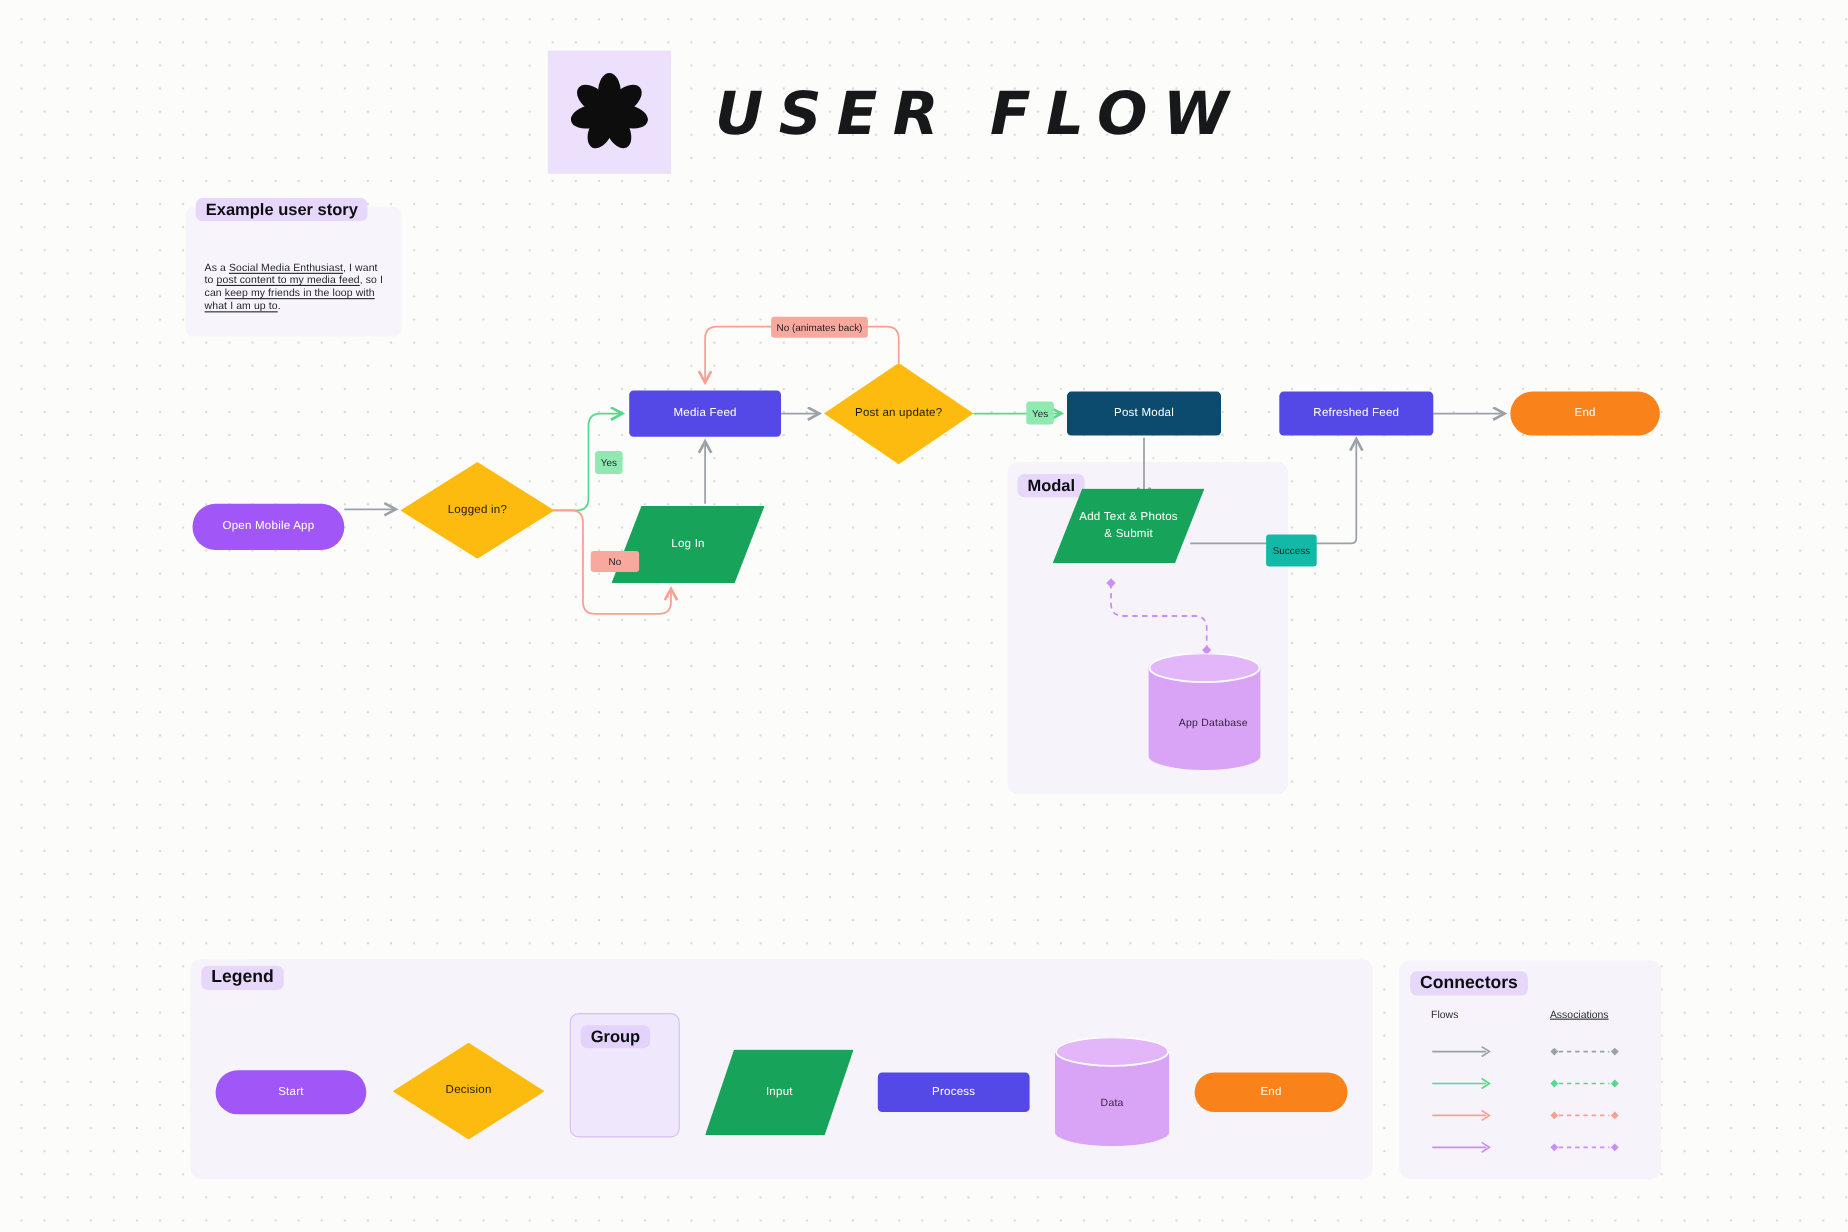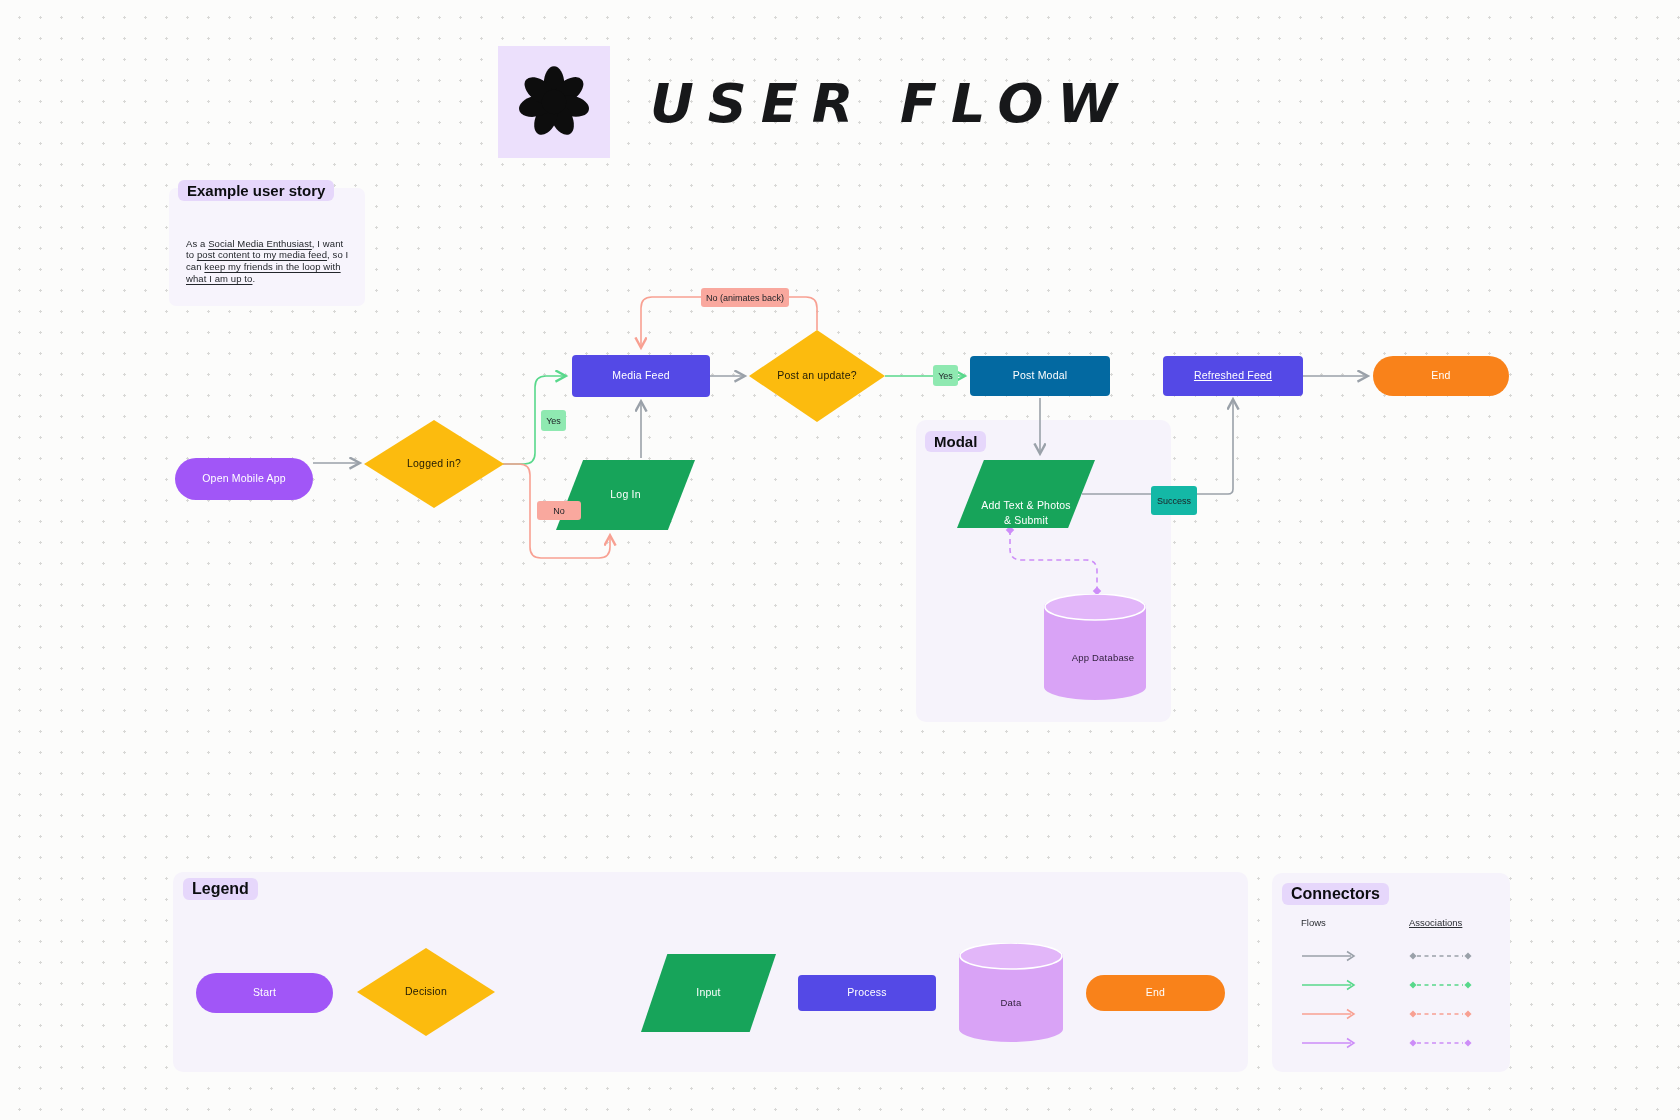--- a/index.html
+++ b/index.html
@@ -69,20 +69,23 @@
   <span class="chip chip-md" style="left:9px;top:-8px;">Example user story</span>
   <p class="story-body" id="story-body"><span>As a </span><u>Social Media Enthusiast</u><span>, I want to </span><u>post content to my media feed</u><span>, so I can </span><u>keep my friends in the loop with what I am up to</u><span>.</span></p>
 </div>
 
 <div class="abs panel modal-panel">
   <span class="chip chip-md" style="left:9px;top:11px;">Modal</span>
 </div>
 
 <div class="abs panel legend-panel">
   <span class="chip chip-lg" style="left:10px;top:6px;">Legend</span>
+  <div class="group-box">
+    <span class="chip chip-md" style="left:9px;top:10px;background:#e3d2fb;">Group</span>
+  </div>
 </div>
 
 <div class="abs panel conn-panel">
   <span class="chip chip-lg" style="left:10px;top:10px;">Connectors</span>
   <span class="col-head" style="left:29px;top:44px;">Flows</span>
   <span class="col-head" style="left:137px;top:44px;text-decoration:underline;">Associations</span>
   <div class="mini-col" id="flows-col" style="left:29px;top:77px;">
       <svg width="60" height="12">
         <line x1="1" y1="6" x2="50" y2="6" stroke="#9aa1a9" stroke-width="1.5"></line>
                  <path d="M46,1.5 L53,6 L46,10.5" fill="none" stroke="#9aa1a9" stroke-width="1.5"></path>
@@ -159,30 +162,30 @@
     </div>
     <div class="node" style="left: 572px; top: 355px; width: 138px; height: 42px; color: rgb(255, 255, 255); background: rgb(84, 73, 230); border-radius: 4px;">
       <div class="lbl">Media Feed</div>
     </div>
     <div class="node" style="left: 556px; top: 460px; width: 139px; height: 70px; color: rgb(255, 255, 255); background: rgb(23, 164, 90); clip-path: polygon(19.5% 0px, 100% 0px, 80.5% 100%, 0px 100%);">
       <div class="lbl">Log In</div>
     </div>
     <div class="node" style="left: 749px; top: 330px; width: 136px; height: 92px; color: rgb(32, 27, 6); background: rgb(252, 187, 14); clip-path: polygon(50% 0px, 100% 50%, 50% 100%, 0px 50%);">
       <div class="lbl">Post an update?</div>
     </div>
-    <div class="node" style="left: 970px; top: 356px; width: 140px; height: 40px; color: rgb(255, 255, 255); background: #0369a1; border-radius: 4px;">
+    <div class="node" style="left: 970px; top: 356px; width: 140px; height: 40px; color: rgb(255, 255, 255); background: #0c4a6e; border-radius: 4px;">
       <div class="lbl">Post Modal</div>
     </div>
-    <div class="node" style="left: 1163px; top: 356px; width: 140px; height: 40px; color: rgb(255, 255, 255); background: rgb(84, 73, 230); border-radius: 4px; text-decoration: underline;">
+    <div class="node" style="left: 1163px; top: 356px; width: 140px; height: 40px; color: rgb(255, 255, 255); background: rgb(84, 73, 230); border-radius: 4px;">
       <div class="lbl">Refreshed Feed</div>
     </div>
     <div class="node" style="left: 1373px; top: 356px; width: 136px; height: 40px; color: rgb(255, 255, 255); background: rgb(249, 130, 26); border-radius: 20px;">
       <div class="lbl">End</div>
     </div>
-    <div class="node" style="left: 957px; top: 460px; width: 138px; height: 68px; color: rgb(255, 255, 255); background: rgb(23, 164, 90); clip-path: polygon(19.5% 0px, 100% 0px, 80.5% 100%, 0px 100%); align-items: flex-end;">
+    <div class="node" style="left: 957px; top: 444px; width: 138px; height: 68px; color: rgb(255, 255, 255); background: rgb(23, 164, 90); clip-path: polygon(19.5% 0px, 100% 0px, 80.5% 100%, 0px 100%);">
       <div class="lbl">Add Text &amp; Photos
 &amp; Submit</div>
     </div>
     <div class="node" style="left: 1044px; top: 594px; width: 102px; height: 106px; color: rgb(32, 27, 6);">
       <svg width="102" height="106" viewBox="0 0 102 106">
          <path d="M0,13 A51,13 0 0 1 102,13 L102,93 A51,13 0 0 1 0,93 Z" fill="#d9a3f6"></path>
          <ellipse cx="51" cy="13" rx="50" ry="13" fill="#e2b6f9" stroke="#ffffff" stroke-width="1.6"></ellipse>
        </svg>
        <div class="cyl-lbl" style="top:58px;padding-left:16px;">App Database</div>
     </div>

